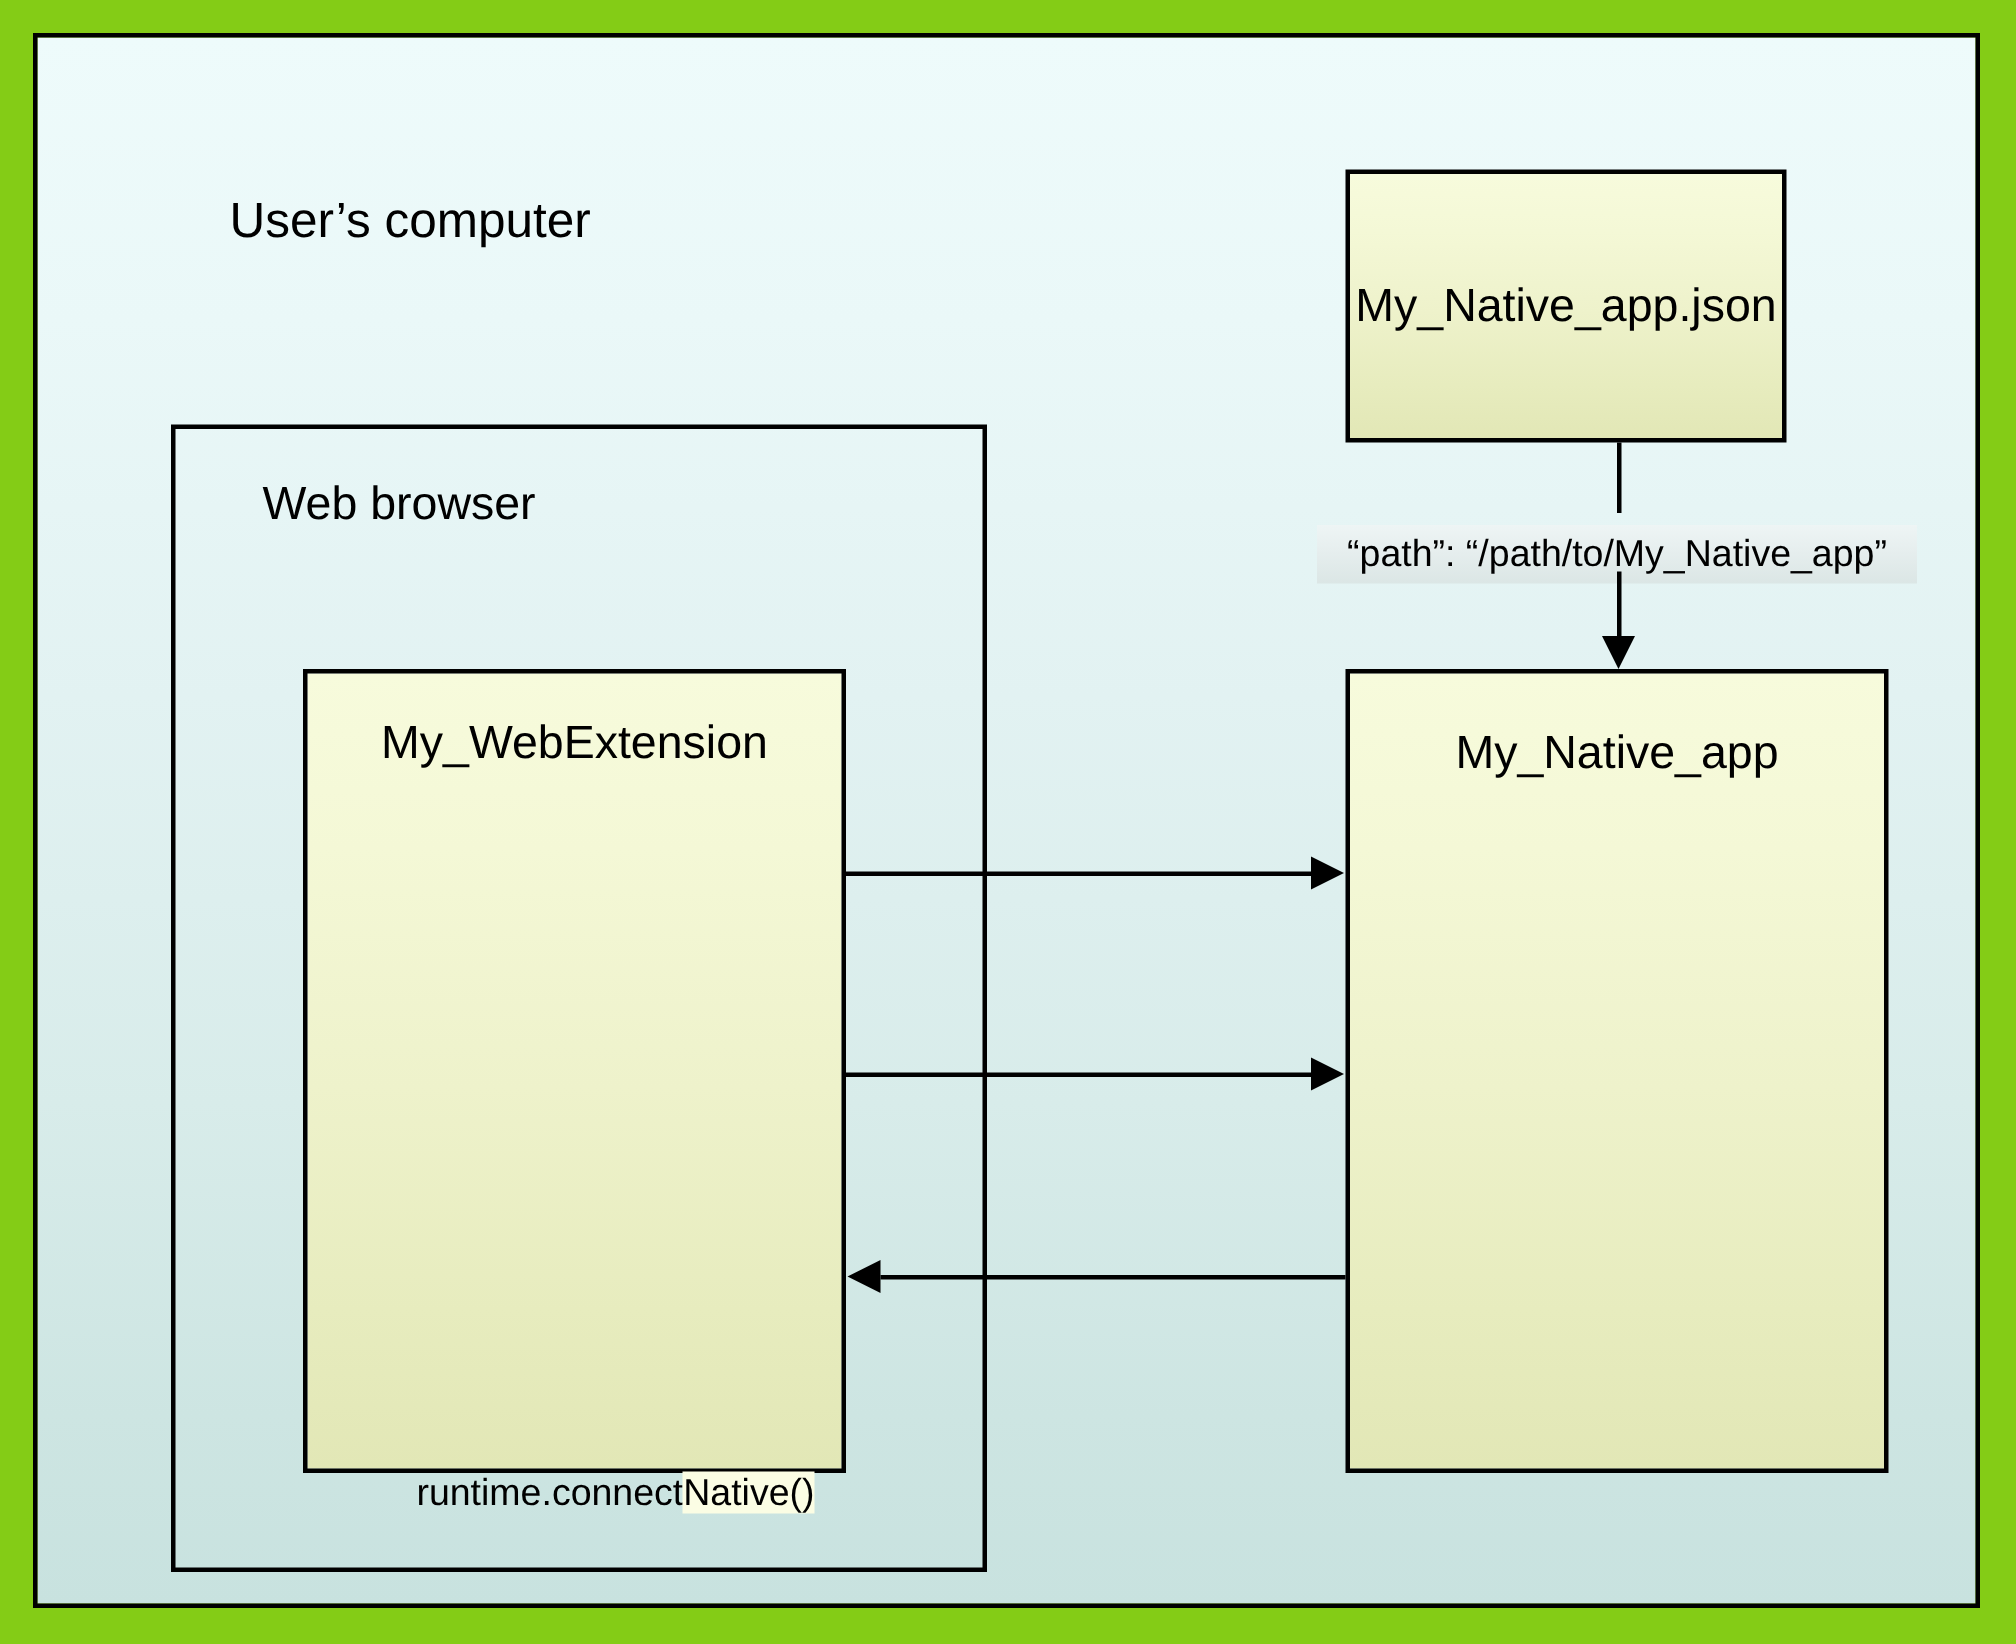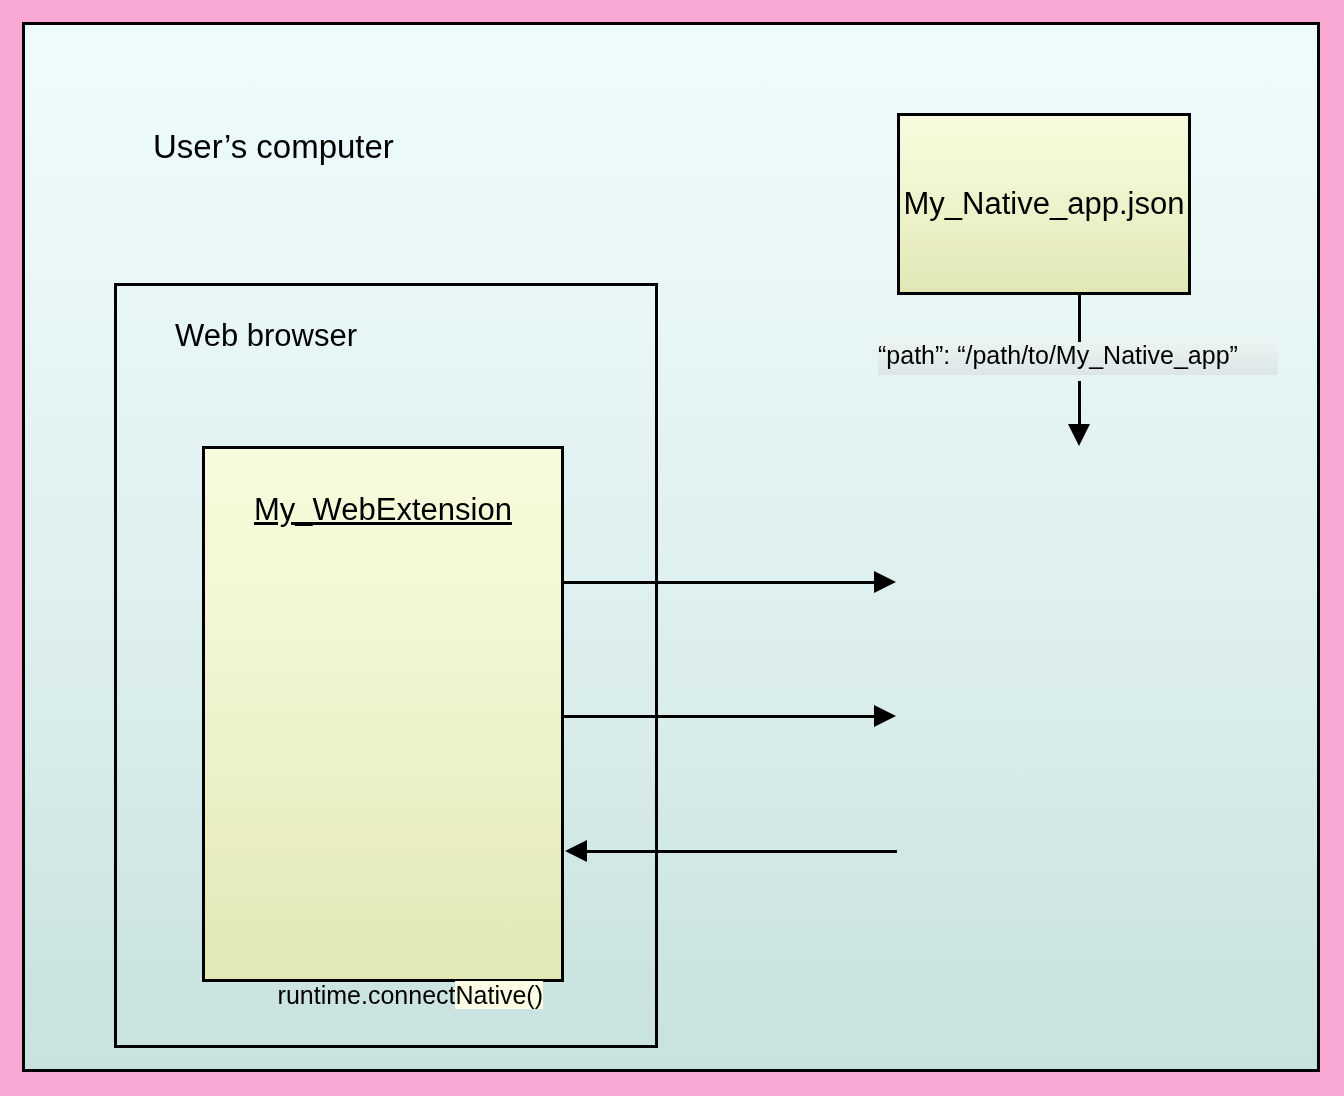--- a/index.html
+++ b/index.html
@@ -13,21 +13,21 @@
     height: 1096px;
     font-family: "Liberation Sans", "DejaVu Sans", sans-serif;
     -webkit-font-smoothing: antialiased;
   }
 
   
   #stage {
     position: relative;
     width: 1344px;
     height: 1096px;
-    background: #f9a8d4;
+    background: #84cc16;
     overflow: hidden;
   }
 
   
   .panel {
     position: absolute;
     left: 22px;
     top: 22px;
     width: 1298px;
     height: 1050px;
@@ -107,21 +107,21 @@
     height: 182px;
   }
   #box-json .box-title { top: 70px; }
 
   #box-webextension {
     left: 177px;
     top: 421px;
     width: 362px;
     height: 536px;
   }
-  #box-webextension .box-title { top: 43px; text-decoration: underline; }
+  #box-webextension .box-title { top: 28px; }
 
   #box-native-app {
     left: 872px;
     top: 421px;
     width: 362px;
     height: 536px;
   }
   #box-native-app .box-title { top: 35px; }
 
   
@@ -143,31 +143,31 @@
   .api-highlight {
     background: #fbfde4;
   }
 
   #api-connect-native { top: 530px; text-align: right; }
 
   
   #path-annotation {
     position: absolute;
     left: 853px;
-    top: 311px;
+    top: 325px;
     width: 400px;
     height: 39px;
     background: linear-gradient(180deg,
                 #eef5f5 0%,
                 #e6eeee 45%,
                 #dbe6e5 100%);
     color: #000000;
     font-size: 25px;
     line-height: 39px;
-    text-align: left;
+    text-align: center;
     white-space: nowrap;
   }
 
   
   .conn-line-h {
     position: absolute;
     height: 0;
     border-top: 3px solid #000000;
   }
   .conn-line-v {
@@ -238,20 +238,24 @@
     <div class="conn-line-v" id="conn-path-to-app"></div>
     <div class="arrowhead down" id="arrow-json-down"></div>
 
     <div class="yellow-box" id="box-webextension">
       <div class="box-title">My_WebExtension</div>
 
       <div class="api-label right-aligned" id="api-connect-native"><span>runtime.connect</span><span class="api-highlight">Native()</span></div>
 
     </div>
 
+    <div class="yellow-box" id="box-native-app">
+      <div class="box-title">My_Native_app</div>
+
+    </div>
 
     <div class="conn-line-h" id="conn-connect-native"></div>
     <div class="arrowhead right" id="arrow-connect-native"></div>
 
     <div class="conn-line-h" id="conn-post-message"></div>
     <div class="arrowhead right" id="arrow-post-message"></div>
 
     <div class="conn-line-h" id="conn-on-message"></div>
     <div class="arrowhead left" id="arrow-on-message"></div>
 

